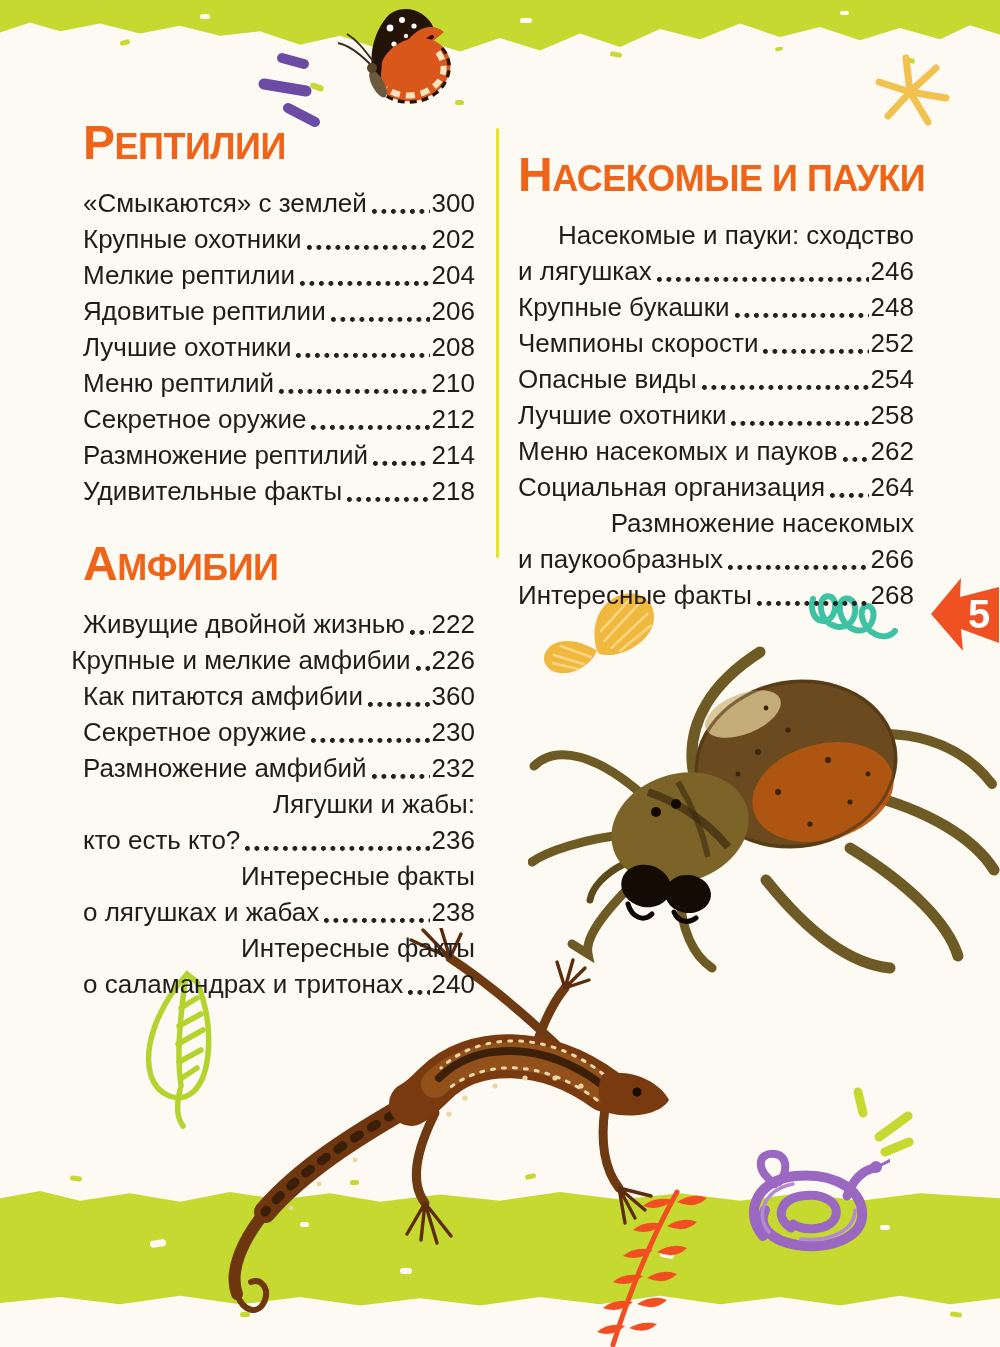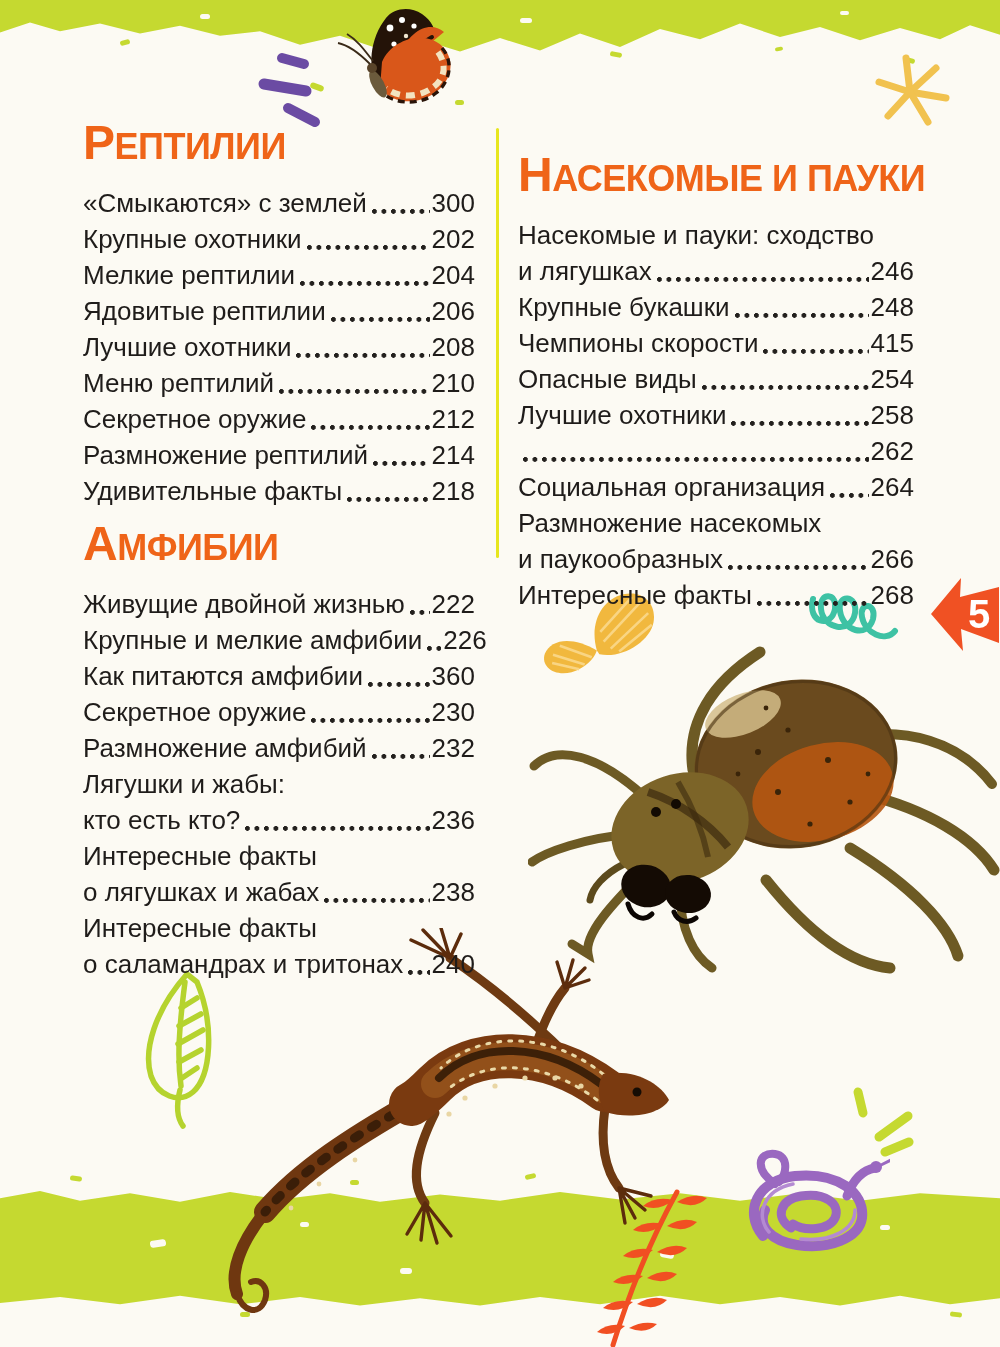--- a/index.html
+++ b/index.html
@@ -20,23 +20,23 @@
   .fleck.white{background:#fcfaf3;}
   
   .col{position:absolute;z-index:3;}
   #col-left{left:83px;top:118px;width:392px;}
   #col-right{left:518px;top:112px;width:396px;margin-top:38px;}
   .section-title{
     margin:0 0 13px 0; font-weight:bold; font-size:36px; line-height:50px;
     color:#ef6418; text-transform:uppercase; letter-spacing:-0.5px; white-space:nowrap;
   }
   .section-title::first-letter{font-size:48px;}
-  .section + .section .section-title{margin-top:10px;}
+  .section + .section .section-title{margin-top:30px;}
   .entry{font-size:26px;line-height:36px;}
-  .eline{display:flex;align-items:baseline;}
+  .eline{display:flex;align-items:baseline;justify-content:flex-end;}
   .eline .t{white-space:nowrap;}
   .leader{
     flex:1 1 auto;min-width:14px;height:5px;align-self:flex-end;margin:0 2px 7px 5px;
     background-image:radial-gradient(circle at 2.4px 2.4px,#23201d 2.1px,rgba(0,0,0,0) 2.7px);
     background-size:9.5px 5px;background-repeat:repeat-x;
   }
   .pg{white-space:nowrap;}
   #divider{position:absolute;left:496px;top:128px;width:3px;height:430px;background:#e7e61e;border-radius:2px;z-index:2;}
   .illus{position:absolute;z-index:2;}
   #page-tab{position:absolute;left:925px;top:556px;z-index:4;}
@@ -230,39 +230,40 @@
             <div class="eline">
               <span class="t">Крупные букашки</span>
               <span class="leader"></span>
               <span class="pg">248</span>
             </div>
           </div>
           <div class="entry">
             <div class="eline">
               <span class="t">Чемпионы скорости</span>
               <span class="leader"></span>
-              <span class="pg">415</span>
+              <span class="pg">252</span>
             </div>
           </div>
           <div class="entry">
             <div class="eline">
               <span class="t">Опасные виды</span>
               <span class="leader"></span>
               <span class="pg">254</span>
             </div>
           </div>
           <div class="entry">
             <div class="eline">
               <span class="t">Лучшие охотники</span>
               <span class="leader"></span>
               <span class="pg">258</span>
             </div>
           </div>
           <div class="entry">
             <div class="eline">
+              <span class="t">Меню насекомых и пауков</span>
               <span class="leader"></span>
               <span class="pg">262</span>
             </div>
           </div>
           <div class="entry">
             <div class="eline">
               <span class="t">Социальная организация</span>
               <span class="leader"></span>
               <span class="pg">264</span>
             </div>

